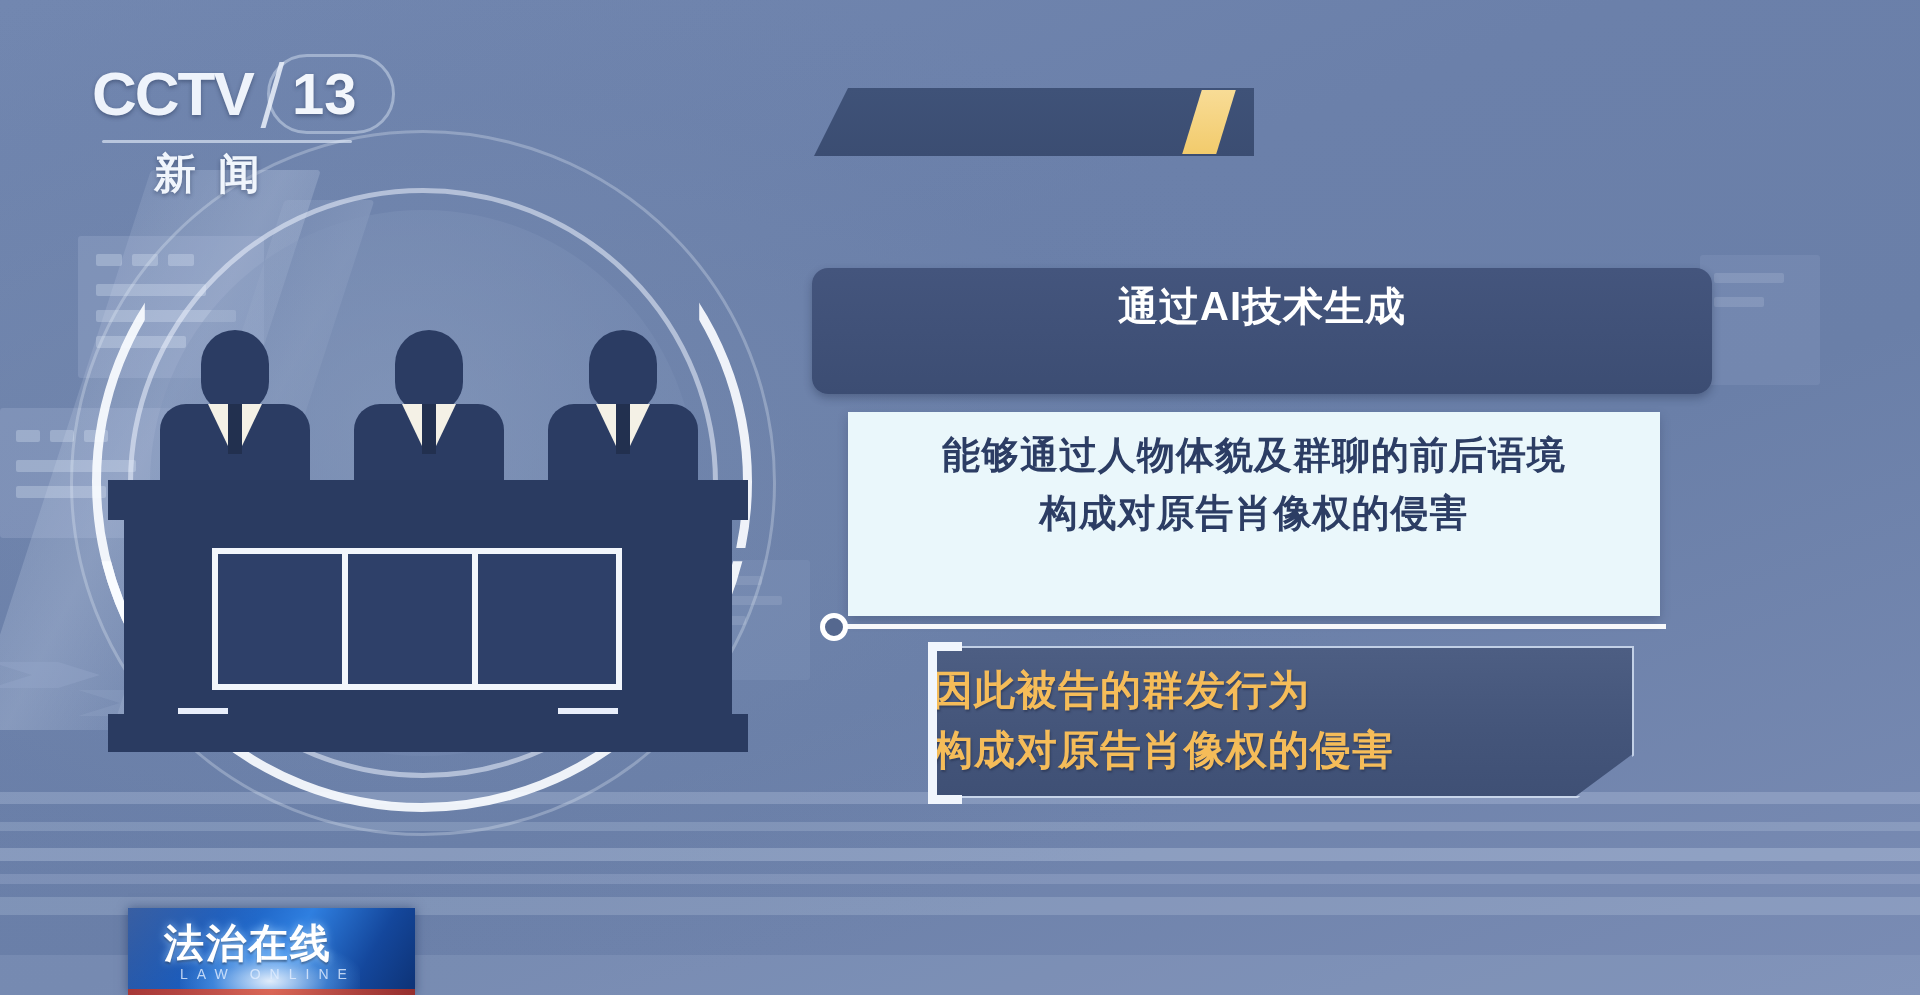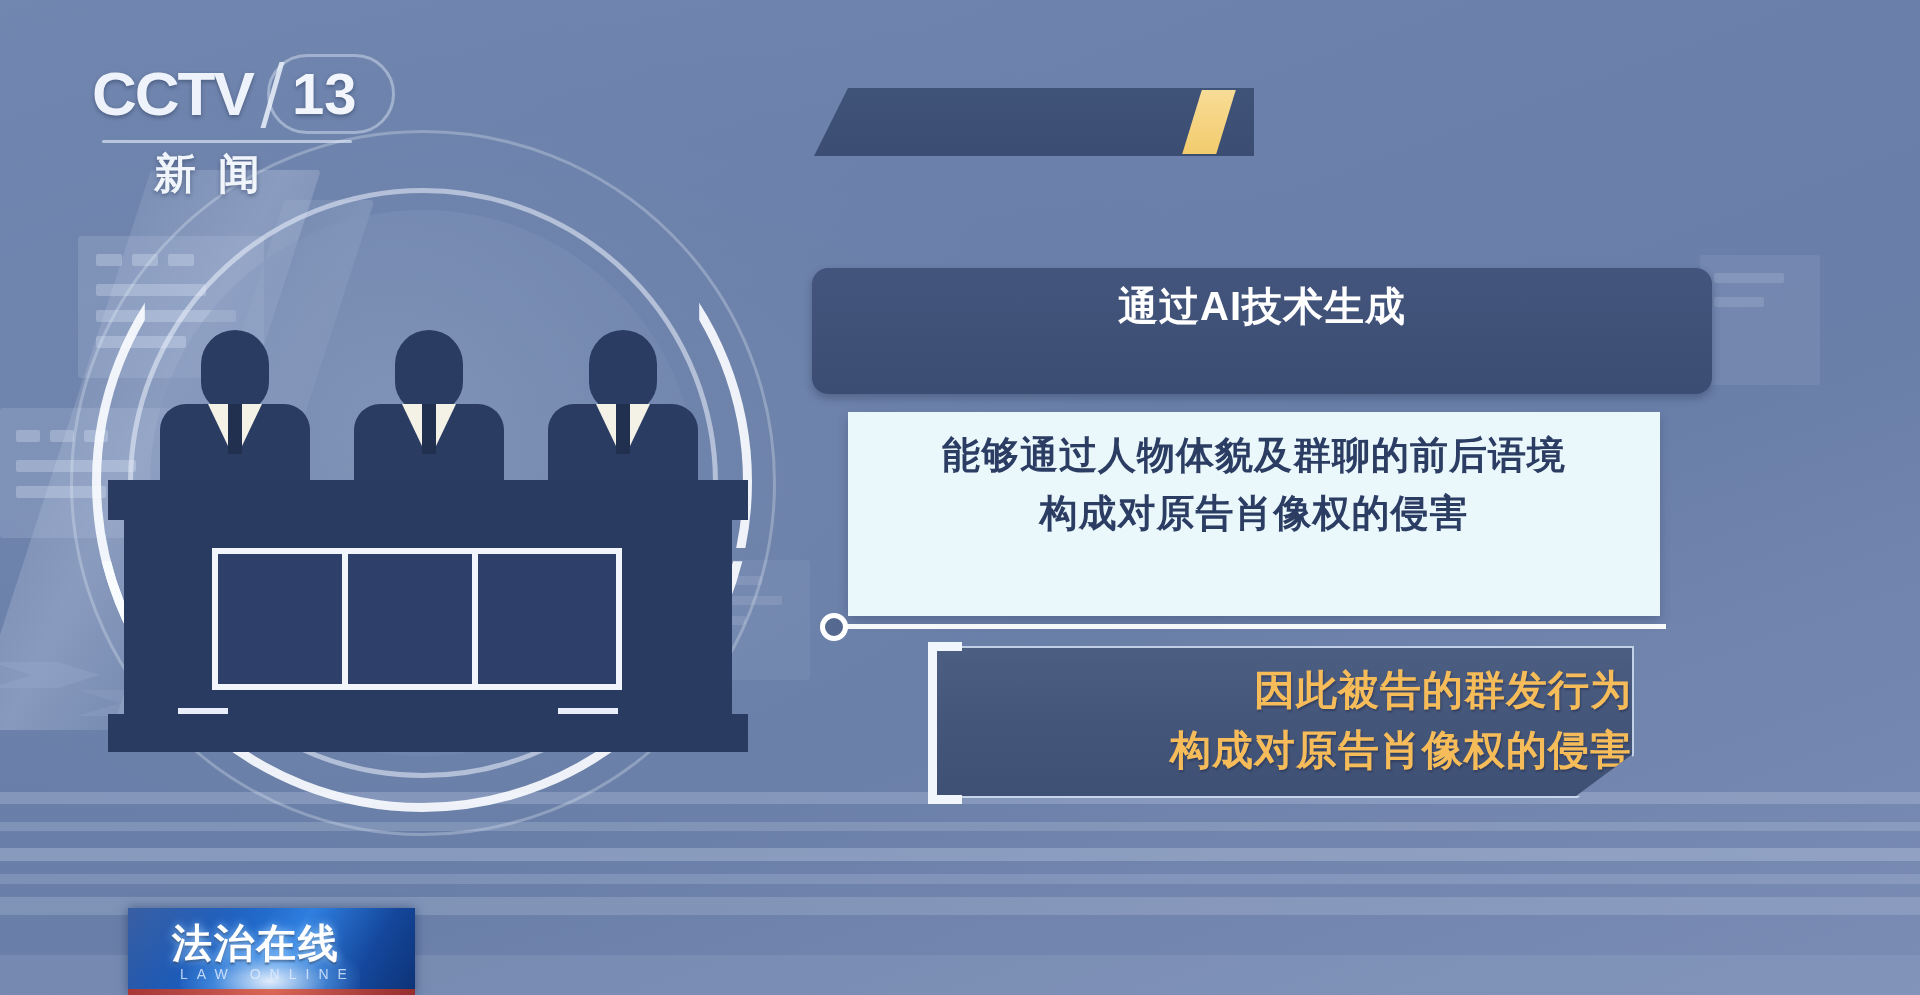--- a/index.html
+++ b/index.html
@@ -353,21 +353,21 @@
     left: 928px; top: 642px;
     width: 34px; height: 162px;
     border-left: 9px solid #f1f6fd;
     border-top: 9px solid #f1f6fd;
     border-bottom: 9px solid #f1f6fd;
     box-sizing: border-box;
   }
   .gold-box .txt {
     position: absolute;
     left: 0; right: 0; top: 12px;
-    text-align: right;
+    text-align: left;
     font-size: 41px;
     font-weight: bold;
     line-height: 60px;
     color: #f5bc59;
     letter-spacing: 1px;
     text-shadow: 1px 2px 2px rgba(36,48,76,0.55);
   }
 
   
   .prog-logo {
@@ -393,21 +393,20 @@
   }
   .prog-logo .cn {
     position: absolute;
     left: 36px; top: 8px;
     font-size: 40px;
     font-weight: bold;
     color: #ffffff;
     letter-spacing: 2px;
     text-shadow: 0 0 9px rgba(160,210,255,0.95), 0 2px 2px rgba(8,26,60,0.6);
     white-space: nowrap;
-    margin-left: 8px;
   }
   .prog-logo .en {
     position: absolute;
     left: 52px; top: 58px;
     font-size: 14px;
     letter-spacing: 9px;
     color: rgba(226,238,255,0.80);
     white-space: nowrap;
   }
   .prog-logo .redline {

